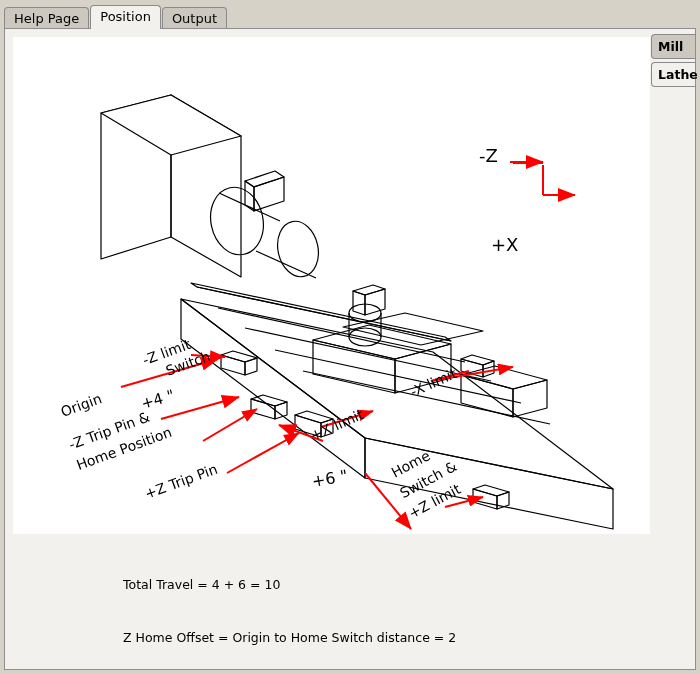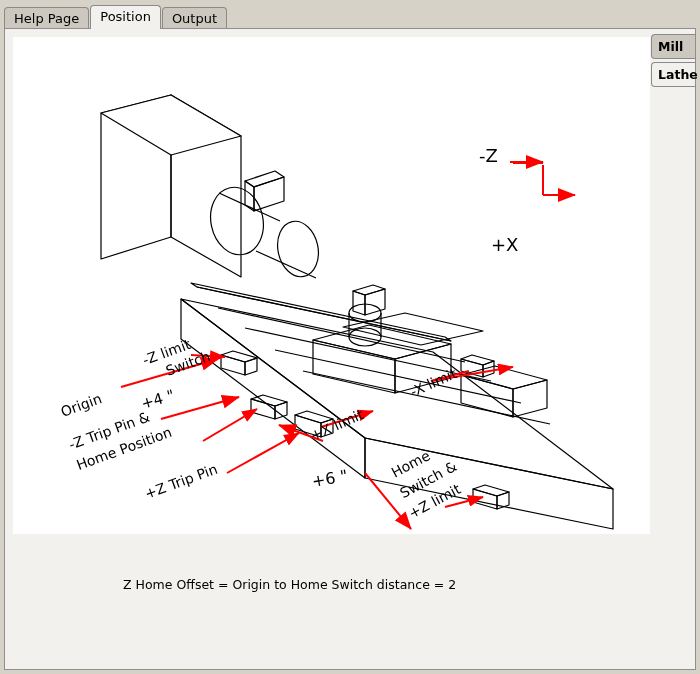--- a/index.html
+++ b/index.html
@@ -263,20 +263,21 @@
         <g transform="rotate(-28 380 442)">
           <text x="382" y="442" font-size="14">Home</text>
           <text x="380" y="464" font-size="14">Switch &amp;</text>
           <text x="378" y="486" font-size="14">+Z limit</text>
         </g>
       </g>
     </svg>
   </div>
 
   <div class="notes">
+    <div>Total Travel = 4 + 6 = 10</div>
     <div>Z Home Offset = Origin to Home Switch distance = 2</div>
     
     
     
     
   </div>
 
 </div>
 
 </body></html>

